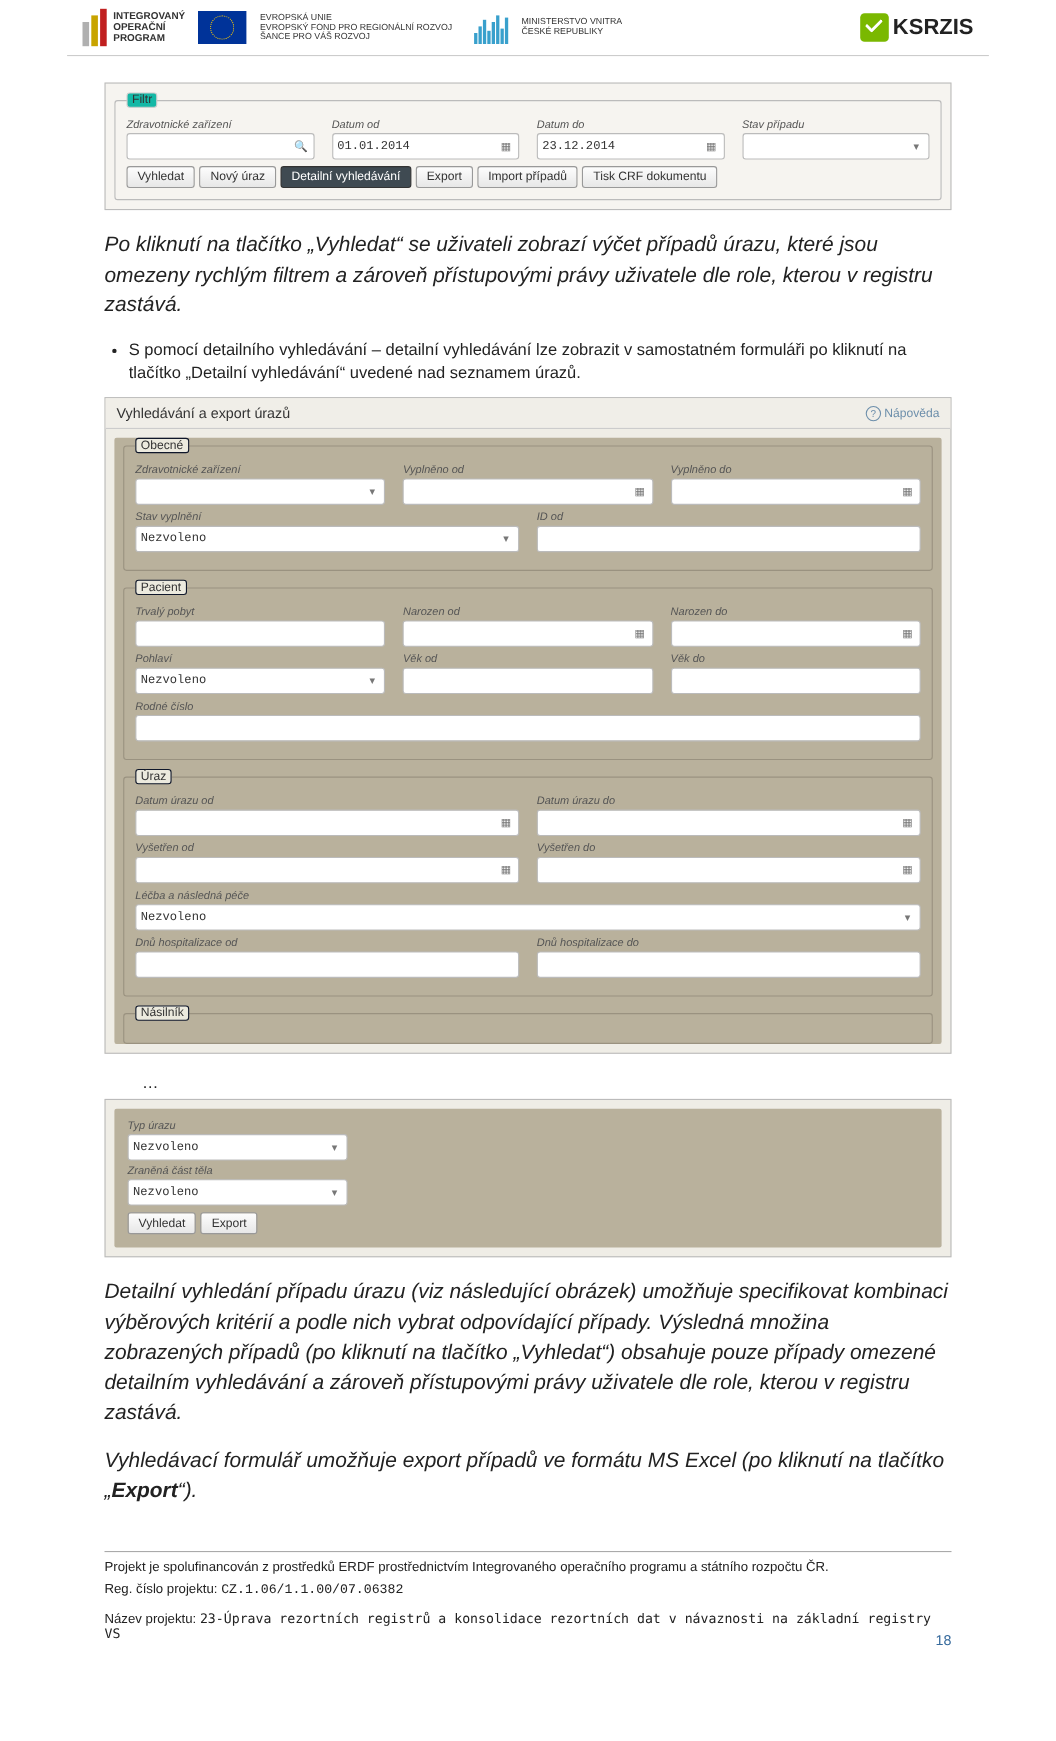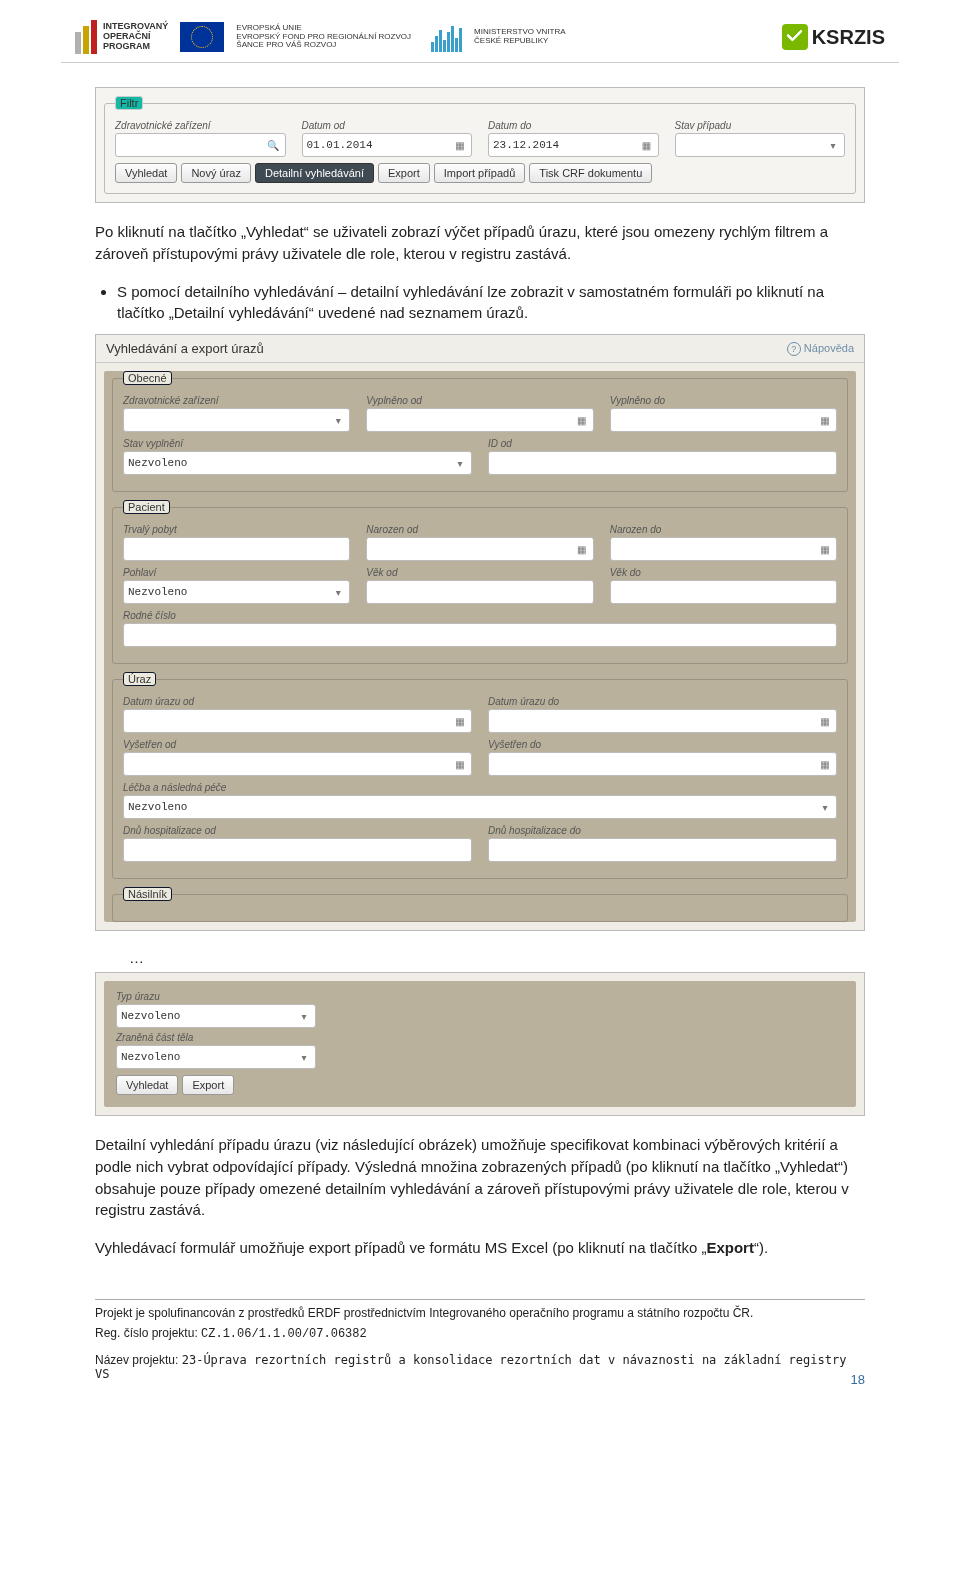--- a/index.html
+++ b/index.html
@@ -1,16 +1,16 @@
 <!DOCTYPE html>
 <html><head>
 <meta charset="utf-8">
 <style>
 html,body{margin:0;padding:0;font-family:Arial,Helvetica,sans-serif;font-size:13px;color:#222;background:#fff;}
-.page{width:838px;margin:12px auto;padding:0;}
+.page{width:838px;margin:0 auto;padding:0;}
 .head-band{display:flex;align-items:center;gap:12px;padding:8px 14px;border-bottom:1px solid #ccc;}
 .logo-iop{display:flex;align-items:center;gap:6px;}
 .logo-iop-bars{display:flex;align-items:flex-end;gap:2px;height:34px;}
 .logo-iop-bars span{width:6px;display:block;}
 .iop-txt{font-size:9px;font-weight:bold;line-height:1.1;color:#333;}
 .eu-flag{width:44px;height:30px;background:#003399;display:flex;align-items:center;justify-content:center;}
 .eu-star{width:20px;height:20px;border-radius:50%;border:1px dotted #ffcc00;}
 .eu-txt{font-size:8px;color:#333;line-height:1.1;}
 .min-logo{display:flex;align-items:flex-end;gap:1px;height:30px;margin-left:8px;}
 .min-logo span{width:3px;background:#39a0cc;display:block;}
@@ -32,21 +32,21 @@
 .btns{display:flex;gap:4px;flex-wrap:wrap;margin-top:6px;}
 .btn{border:1px solid #999;background:linear-gradient(#fdfdfd,#e7e7e7);padding:3px 9px;font-size:11px;border-radius:3px;color:#333;cursor:pointer;}
 .btn.active{background:#3f4a52;color:#fff;border-color:#333;}
 .panel-head{display:flex;align-items:center;padding:6px 10px;font-size:13px;color:#333;background:#f0eee8;border-bottom:1px solid #ccc;}
 .panel-head .help{margin-left:auto;font-size:11px;color:#6d8fab;}
 .panel-head .help::before{content:"?";display:inline-block;width:12px;height:12px;border:1px solid #6d8fab;border-radius:50%;font-size:9px;text-align:center;line-height:12px;margin-right:3px;}
 .greybody{background:#b9b19c;margin:8px;border-radius:2px;padding:0;}
 .greybody fieldset{background:#b9b19c;border:1px solid #9a9280;margin:8px;}
 .greybody legend{background:#eceade;border:1px solid #0f172a;font-style:normal;}
 .greybody .fld{background:#fff;}
-.para{font-size:15px;line-height:1.45;margin:16px 0;}
+.para{font-size:19px;line-height:1.45;margin:16px 0;font-style:italic;}
 ul.bul{padding-left:22px;margin:10px 0;}
 ul.bul li{font-size:15px;line-height:1.45;margin-bottom:10px;}
 .dots{font-size:15px;margin:6px 0 2px 34px;}
 .foot-area{padding:0 34px 18px 34px;font-size:12px;}
 hr.thin{border:none;border-top:1px solid #aaa;margin:6px 0;}
 .foot-line{margin:6px 0;}
 .pgnum{text-align:right;color:#366a9c;font-size:13px;margin-top:6px;}
 </style>
 </head>
 <body>

